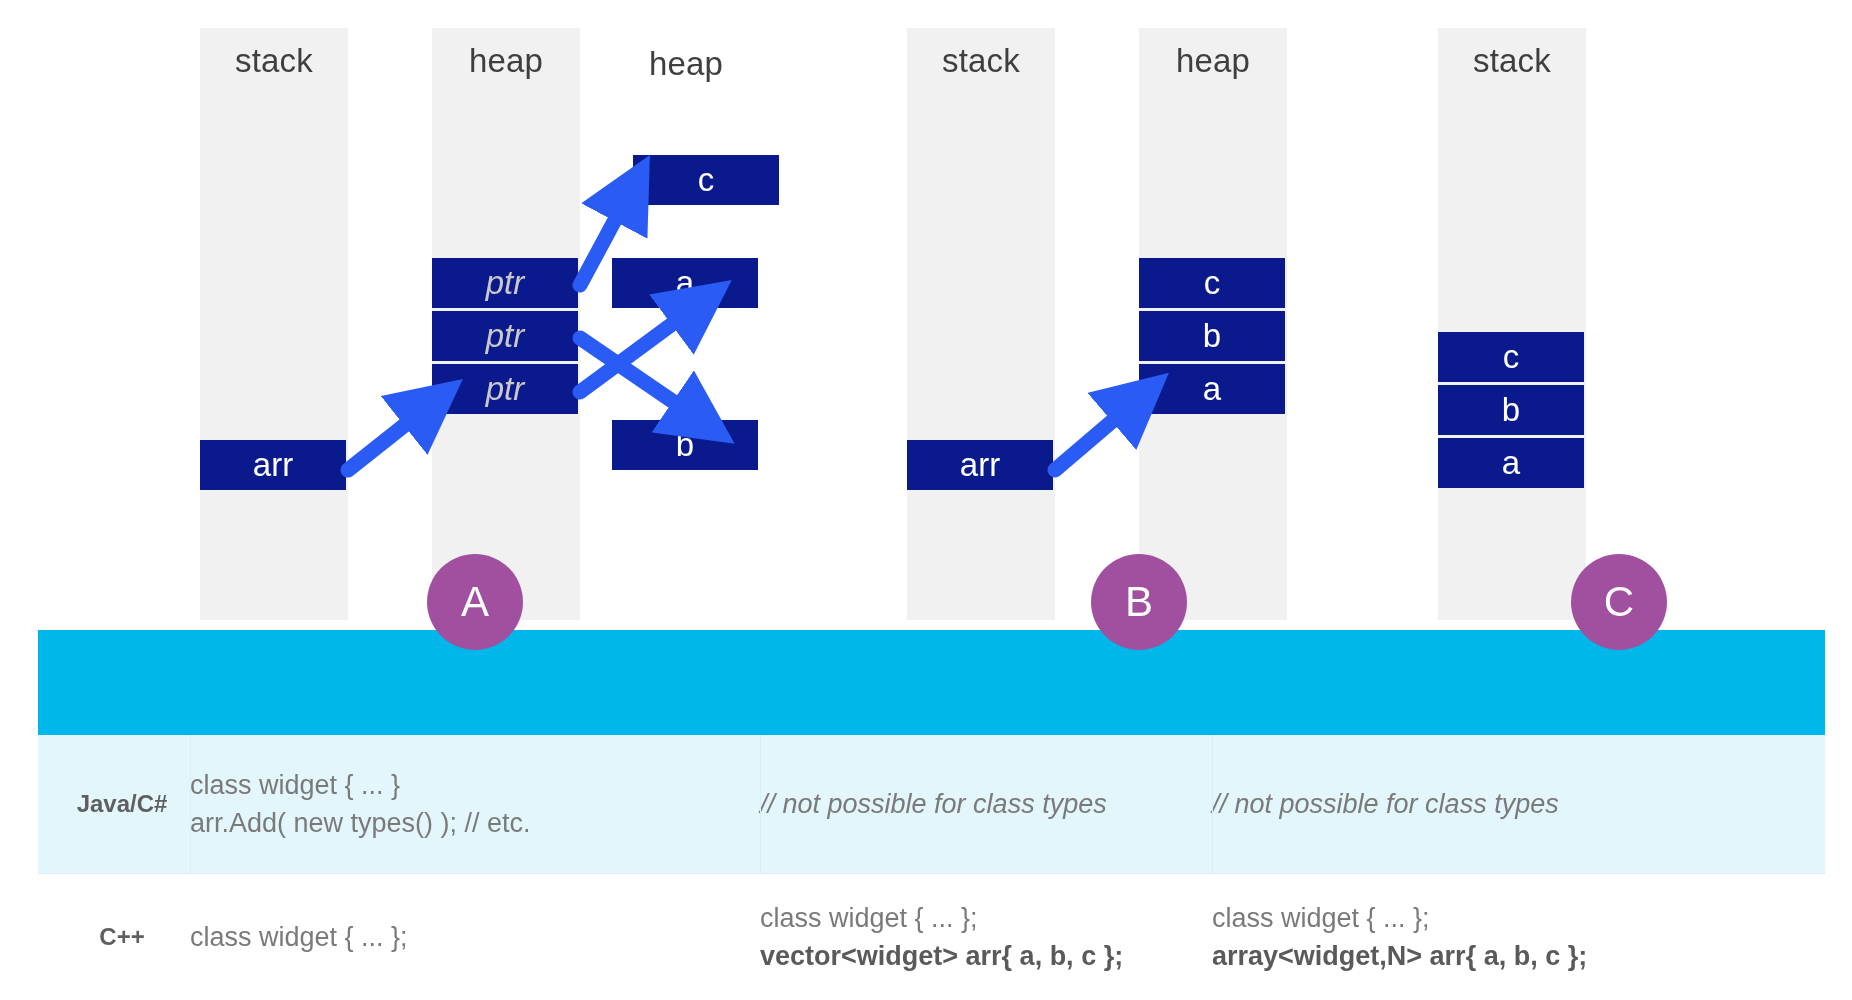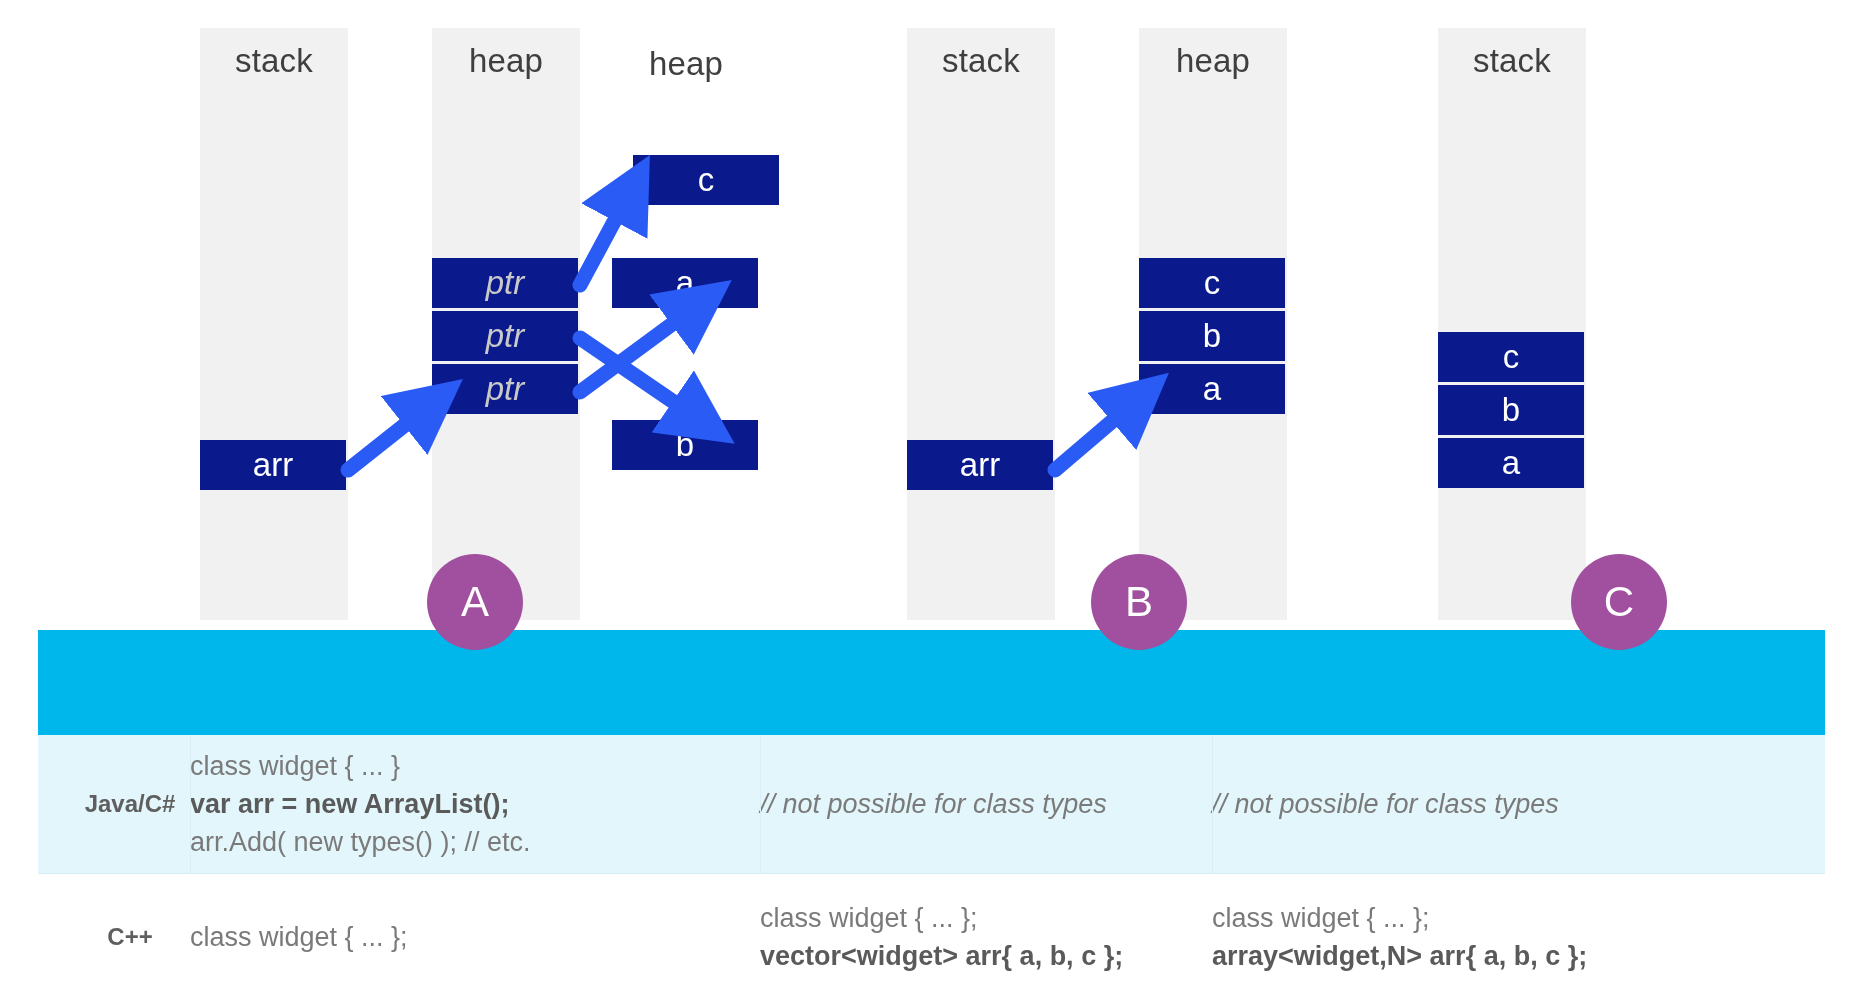--- a/index.html
+++ b/index.html
@@ -83,21 +83,21 @@
     color: #0a0a0a;
     font-family: "Liberation Sans", sans-serif;
   }
   .row {
     position: absolute;
     left: 0; width: 1787px;
   }
   .row.alt { background: #e3f6fb; }
   .row-label {
     position: absolute;
-    left: 16px;
+    left: 8px;
     width: 152px;
     display: flex; align-items: center; justify-content: center;
     font-size: 24px; font-weight: bold;
     color: #5f5f5f;
     height: 100%;
     font-family: "Liberation Sans", sans-serif;
   }
   .cell {
     position: absolute;
     height: 100%;
@@ -194,21 +194,20 @@
     <div class="hdr-band"></div>
     <div class="hdr-cell" style="left:152px; width:705px;">Contents are not contiguous</div>
     <div class="hdr-cell" style="left:722px; width:535px;">Contents contiguous</div>
     <div class="hdr-cell" style="left:1174px; width:395px;">Contents contiguous</div>
 
     <div class="row alt" style="top:105px; height:138px;">
       <div class="row-label">Java/C#</div>
 
       <div class="cell" style="left:152px; width:570px;">
         <div class="ln">class widget { ... }</div>
-        <div class="ln bold">var arr = new ArrayList();</div>
         <div class="ln">arr.Add( new types() );  // etc.</div>
       </div>
 
       <div class="cell" style="left:722px; width:452px;">
         <div class="ln ital">// not possible for class types</div>
       </div>
 
       <div class="cell" style="left:1174px; width:420px;">
         <div class="ln ital">// not possible for class types</div>
       </div>

